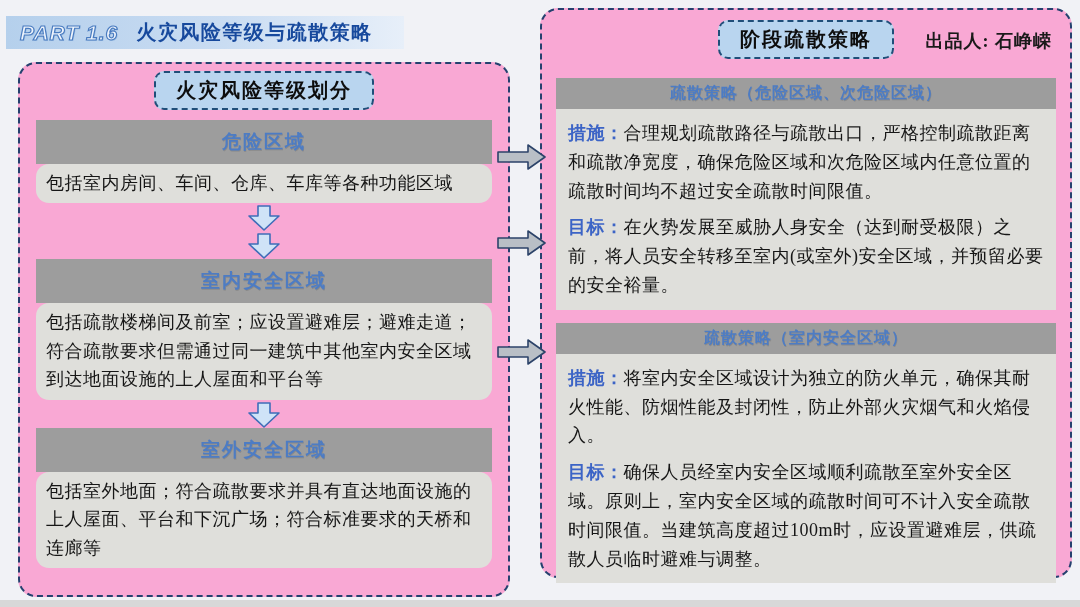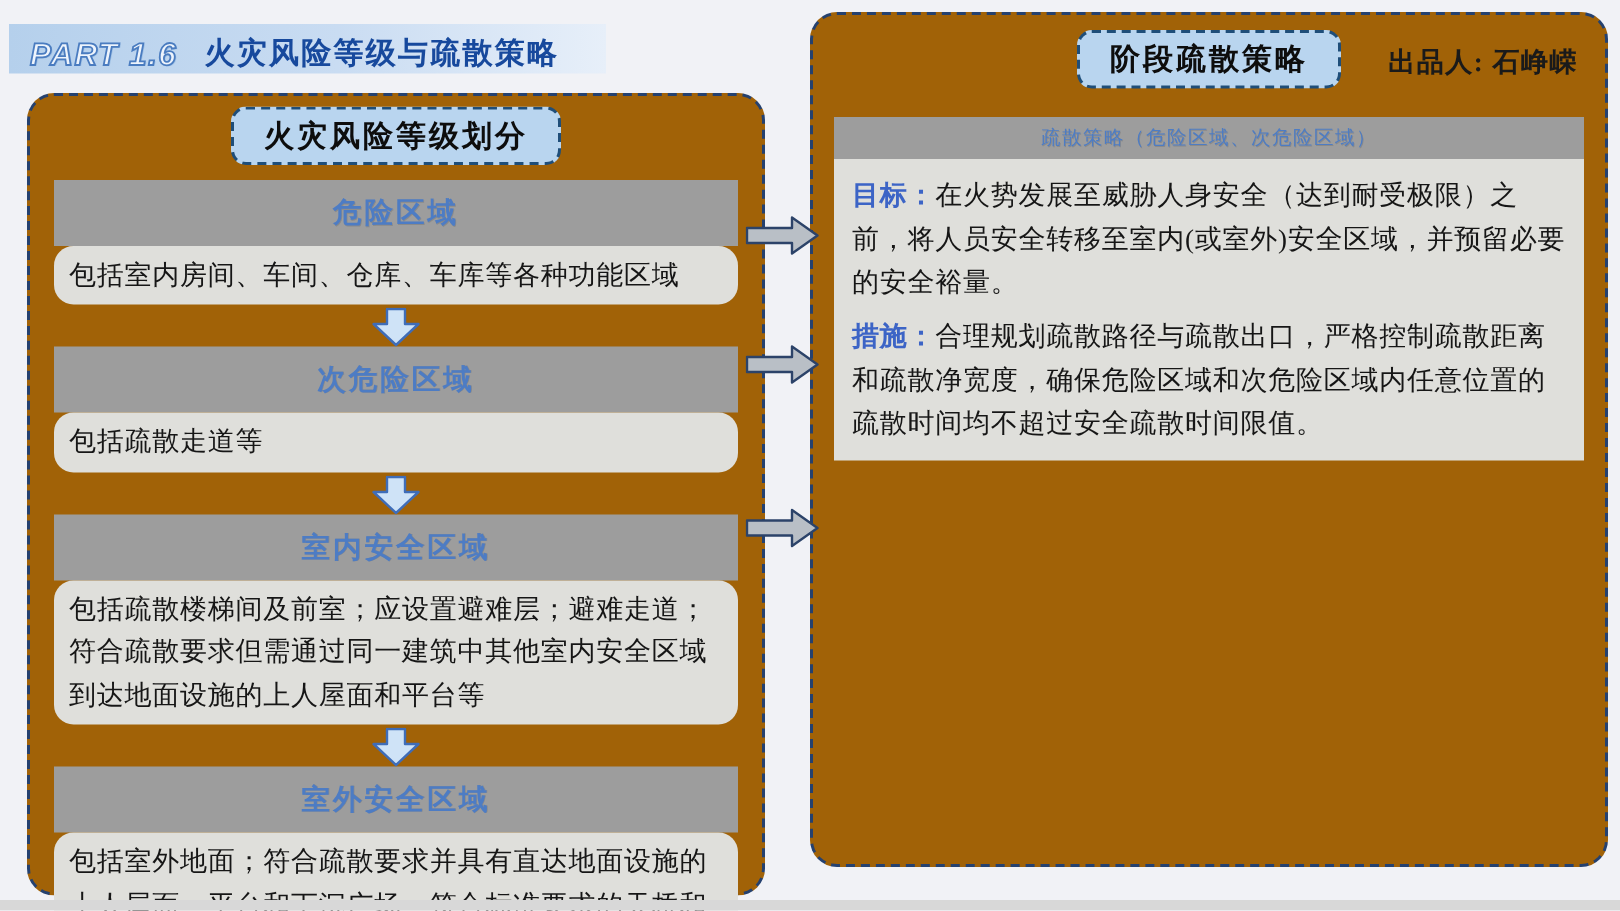--- a/index.html
+++ b/index.html
@@ -11,34 +11,34 @@
     overflow:hidden;
   }
   .bottom-strip {
     position:absolute; left:0; bottom:0; width:1080px; height:7px;
     background:#d8d8d8;
   }
   
   .part-band {
     position:absolute; left:6px; top:16px; width:398px; height:33px;
     background:linear-gradient(90deg,#b5d0ec 0%,#c9dcf2 55%,#e7eff9 100%);
-    display:flex; align-items:flex-end; padding-left:14px;
+    display:flex; align-items:center; padding-left:14px;
   }
   .part-label {
     font-style:italic; font-weight:bold; font-size:21px;
     color:#eef4fc; -webkit-text-stroke:1.2px #4a7cc0;
     letter-spacing:1px; text-shadow:1px 1px 0 #9fc0e4;
   }
   .part-title {
     margin-left:18px; font-weight:bold; font-size:20px;
     color:#17499d; letter-spacing:1.5px;
   }
   
   .panel {
-    position:absolute; background:#a16207;
+    position:absolute; background:#f9a8d4;
     border:2px dashed #25416f; border-radius:18px;
   }
   .panel-left  { left:18px;  top:62px; width:492px; height:535px; padding:7px 16px; }
   .panel-right { left:540px; top:8px;  width:532px; height:570px; padding:10px 14px; }
   .title-chip {
     background:#b9d5ef; border:2px dashed #1f4e79; border-radius:10px;
     font-weight:bold; font-size:20px; color:#0d0d0d;
     padding:4px 20px; letter-spacing:2px; white-space:nowrap;
   }
   .left-title-row { display:flex; justify-content:center; margin-bottom:10px; }
@@ -62,22 +62,22 @@
     background:#dfdfdb; color:#161616;
     font-family:"Liberation Serif", serif;
     font-size:18px; line-height:1.58; letter-spacing:0.5px;
     padding:5px 10px 6px 10px;
     border-radius:13px;
   }
   .down-arrow { display:flex; justify-content:center; padding:2px 0; height:28px; }
   
   .strategy { width:100%; margin-bottom:13px; }
   .strat-head {
-    background:#9d9d9d; color:#4d7cc4; font-weight:normal;
-    font-size:13px; text-align:center; letter-spacing:1px;
+    background:#9d9d9d; color:#4d7cc4; font-weight:bold;
+    font-size:16px; text-align:center; letter-spacing:1px;
     padding:5px 0; text-shadow:0.5px 0.5px 0 #8a8a8a;
   }
   .strat-body {
     background:#dfdfdb; padding:6px 12px 10px 12px;
     font-family:"Liberation Serif", serif;
     font-size:18px; line-height:1.6; color:#161616; letter-spacing:0.5px;
   }
   .strat-body p { margin:4px 0 8px 0; }
   .strat-body p:last-child { margin-bottom:0; }
   .lbl { color:#3c64c6; font-weight:bold; }
@@ -104,24 +104,20 @@
     <div class="sec-head">危险区域</div>
     <div class="sec-body">包括室内房间、车间、仓库、车库等各种功能区域</div>
   </div>
 
   <div class="down-arrow">
     <svg width="34" height="26" viewBox="0 0 34 26">
       <polygon points="11,1 23,1 23,11 32,11 17,25 2,11 11,11" fill="#cfe3f7" stroke="#3f6db8" stroke-width="1.6" stroke-linejoin="round"></polygon>
     </svg>
   </div>
 
-  <div class="section">
-    <div class="sec-head">次危险区域</div>
-    <div class="sec-body">包括疏散走道等</div>
-  </div>
 
   <div class="down-arrow">
     <svg width="34" height="26" viewBox="0 0 34 26">
       <polygon points="11,1 23,1 23,11 32,11 17,25 2,11 11,11" fill="#cfe3f7" stroke="#3f6db8" stroke-width="1.6" stroke-linejoin="round"></polygon>
     </svg>
   </div>
 
   <div class="section">
     <div class="sec-head">室内安全区域</div>
     <div class="sec-body">包括疏散楼梯间及前室；应设置避难层；避难走道；符合疏散要求但需通过同一建筑中其他室内安全区域到达地面设施的上人屋面和平台等</div>
@@ -141,25 +137,32 @@
 
 <div class="panel panel-right">
   <div class="right-title-row">
     <div class="title-chip">阶段疏散策略</div>
     <div class="author">出品人: 石峥嵘</div>
   </div>
 
   <div class="strategy">
     <div class="strat-head">疏散策略（危险区域、次危险区域）</div>
     <div class="strat-body">
+      <p><span class="lbl">措施：</span><span>合理规划疏散路径与疏散出口，严格控制疏散距离和疏散净宽度，确保危险区域和次危险区域内任意位置的疏散时间均不超过安全疏散时间限值。</span></p>
       <p><span class="lbl">目标：</span><span>在火势发展至威胁人身安全（达到耐受极限）之前，将人员安全转移至室内(或室外)安全区域，并预留必要的安全裕量。</span></p>
-      <p><span class="lbl">措施：</span><span>合理规划疏散路径与疏散出口，严格控制疏散距离和疏散净宽度，确保危险区域和次危险区域内任意位置的疏散时间均不超过安全疏散时间限值。</span></p>
     </div>
   </div>
 
+  <div class="strategy">
+    <div class="strat-head">疏散策略（室内安全区域）</div>
+    <div class="strat-body">
+      <p><span class="lbl">措施：</span><span>将室内安全区域设计为独立的防火单元，确保其耐火性能、防烟性能及封闭性，防止外部火灾烟气和火焰侵入。</span></p>
+      <p><span class="lbl">目标：</span><span>确保人员经室内安全区域顺利疏散至室外安全区域。原则上，室内安全区域的疏散时间可不计入安全疏散时间限值。当建筑高度超过100m时，应设置避难层，供疏散人员临时避难与调整。</span></p>
+    </div>
+  </div>
 </div>
 
 <div class="flow-arrow flow-arrow-1">
   <svg width="50" height="28" viewBox="0 0 50 28">
     <polygon points="1,9 31,9 31,2 48,14 31,26 31,19 1,19" fill="#b9bfc6" stroke="#2c4369" stroke-width="1.6" stroke-linejoin="round"></polygon>
   </svg>
 </div>
 <div class="flow-arrow flow-arrow-2">
   <svg width="50" height="28" viewBox="0 0 50 28">
     <polygon points="1,9 31,9 31,2 48,14 31,26 31,19 1,19" fill="#b9bfc6" stroke="#2c4369" stroke-width="1.6" stroke-linejoin="round"></polygon>

